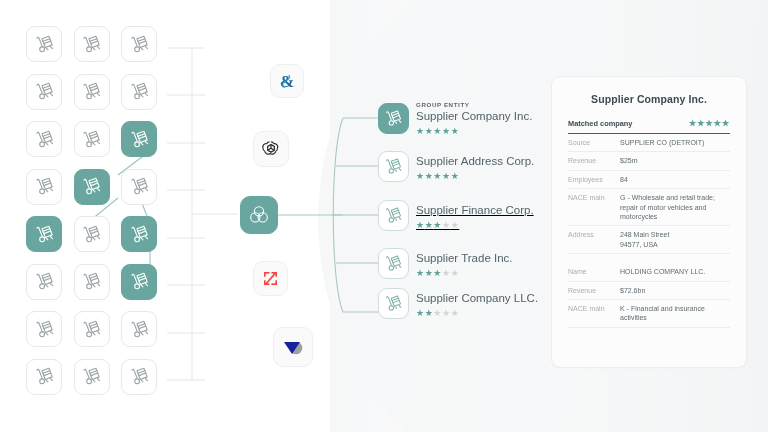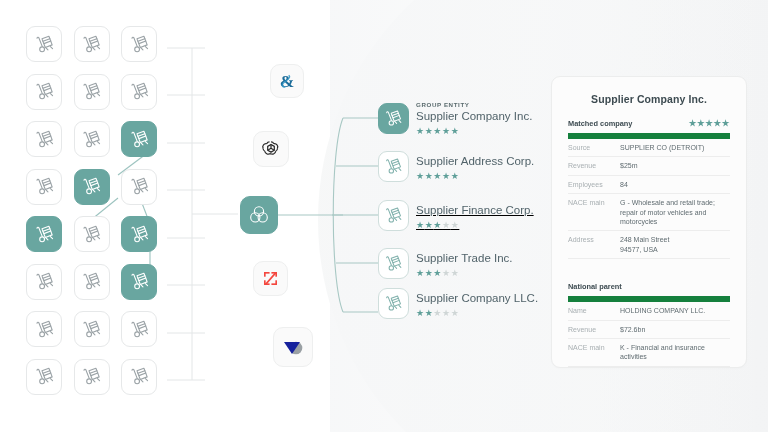--- a/index.html
+++ b/index.html
@@ -100,21 +100,21 @@
     font-size: 10.5px;
     font-weight: bold;
     color: #3d4b51;
     padding-top: 16px;
     letter-spacing: .1px;
   }
   .sect-head {
     display: flex; align-items: center; justify-content: space-between;
     font-size: 7.4px; font-weight: bold; color: #3d4b51;
     padding-top: 14px; padding-bottom: 5px;
-    border-bottom: 6px solid #15803d;
+    border-bottom: 1px solid #15803d;
   }
   .sect-head .stars { margin-top: 0; }
   .sect-head .star { font-size: 8.5px; }
   .row {
     display: flex;
     padding: 4px 0 4px 0;
     border-bottom: 1px solid #ededed;
     font-size: 7px;
     line-height: 9.4px;
   }
@@ -656,23 +656,20 @@
           <div class="v">G - Wholesale and retail trade; repair of motor vehicles and motorcycles</div>
         </div>
         <div class="row">
           <div class="k">Address</div>
           <div class="v">248 Main Street<br>94577, USA</div>
         </div>
       </div>
 
     <div class="spacer"></div>
 
-    <div class="sect-head">
-      <span>National parent</span>
-    </div>
     <div id="parent-rows">
         <div class="row">
           <div class="k">Name</div>
           <div class="v">HOLDING COMPANY LLC.</div>
         </div>
         <div class="row">
           <div class="k">Revenue</div>
           <div class="v">$72.6bn</div>
         </div>
         <div class="row">

